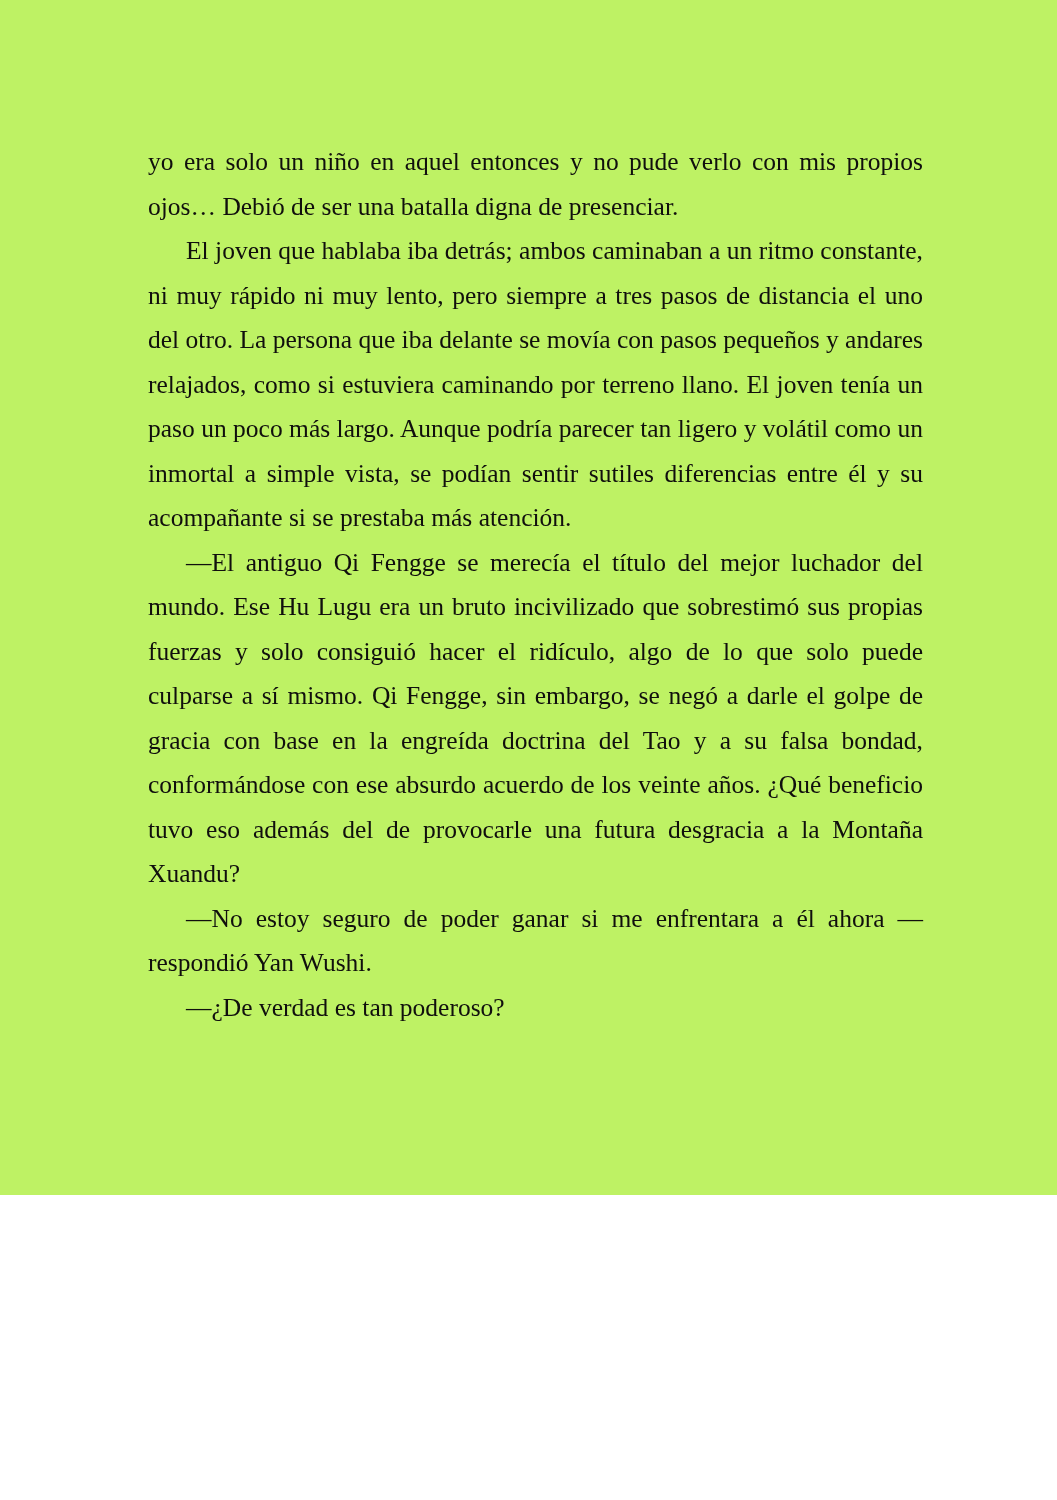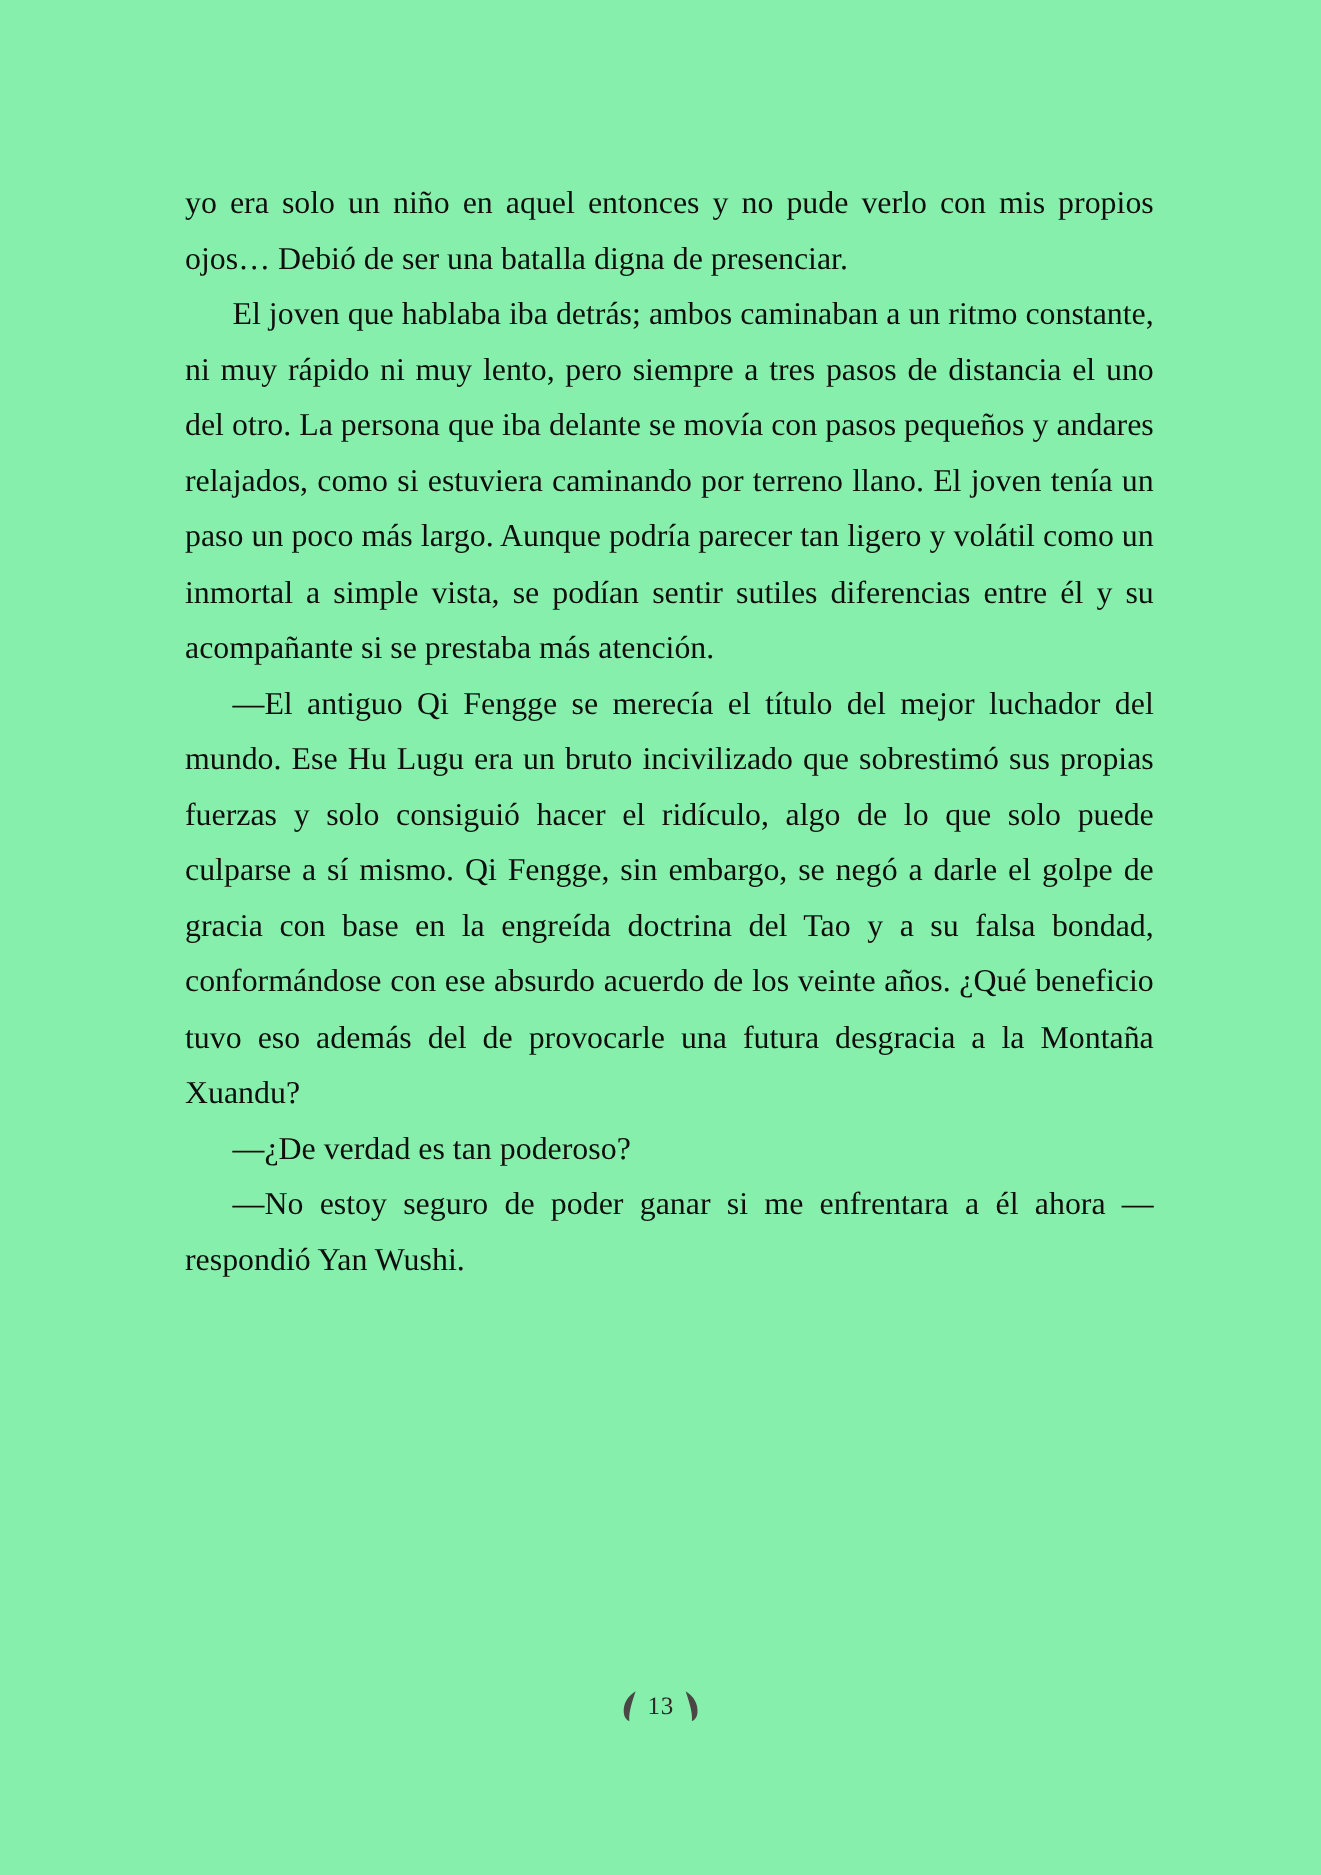--- a/index.html
+++ b/index.html
@@ -3,22 +3,22 @@
 <meta charset="utf-8">
 <style>
   html, body {
     margin: 0;
     padding: 0;
     background: #ffffff;
   }
   .page {
     position: relative;
     width: 1057px;
-    height: 1500px;
-    background: #86efac;
+    height: 1195px;
+    background: #bef264;
     box-sizing: border-box;
     overflow: hidden;
   }
   .text-column {
     position: absolute;
     left: 148px;
     top: 140px;
     width: 775px;
     font-family: "Liberation Serif", "DejaVu Serif", serif;
     font-size: 25.5px;
@@ -67,22 +67,22 @@
 </style>
 </head>
 <body>
 
 <div class="page">
 
   <div class="text-column">
       <p class="p-cont"><span>yo era solo un niño en aquel entonces y no pude verlo con mis pro­pios ojos… Debió de ser una batalla digna de presenciar.</span></p>
       <p class="p-ind"><span>El joven que hablaba iba detrás; ambos caminaban a un ritmo constante, ni muy rápido ni muy lento, pero siempre a tres pasos de distancia el uno del otro. La persona que iba delante se movía con pasos pequeños y andares relajados, como si estuviera caminando por terreno llano. El joven tenía un paso un poco más largo. Aunque podría parecer tan ligero y volátil como un inmortal a simple vista, se podían sentir sutiles diferencias entre él y su acompañante si se prestaba más atención.</span></p>
       <p class="p-ind"><span>—El antiguo Qi Fengge se merecía el título del mejor luchador del mundo. Ese Hu Lugu era un bruto incivilizado que sobrestimó sus propias fuerzas y solo consiguió hacer el ridículo, algo de lo que solo puede culparse a sí mismo. Qi Fengge, sin embargo, se negó a darle el golpe de gracia con base en la engreída doctrina del Tao y a su falsa bondad, conformándose con ese absurdo acuerdo de los veinte años. ¿Qué beneficio tuvo eso además del de provocarle una futura desgracia a la Montaña Xuandu?</span></p>
+      <p class="p-ind"><span>—No estoy seguro de poder ganar si me enfrentara a él ahora —respondió Yan Wushi.</span></p>
       <p class="p-ind"><span>—¿De verdad es tan poderoso?</span></p>
-      <p class="p-ind"><span>—No estoy seguro de poder ganar si me enfrentara a él ahora —respondió Yan Wushi.</span></p>
     </div>
 
   <div class="folio">
     <span class="orn">
       <svg viewBox="0 0 13 26" width="13" height="26" aria-hidden="true">
         <path d="M11.5 1 C5 5, 1.5 11, 2 18 C2.2 21.5, 4 24, 6.5 25 C6 20, 7 14, 11.5 1 Z" fill="#4a4844"></path>
       </svg>
     </span>
     <span class="folio-num">13</span>
     <span class="orn">

